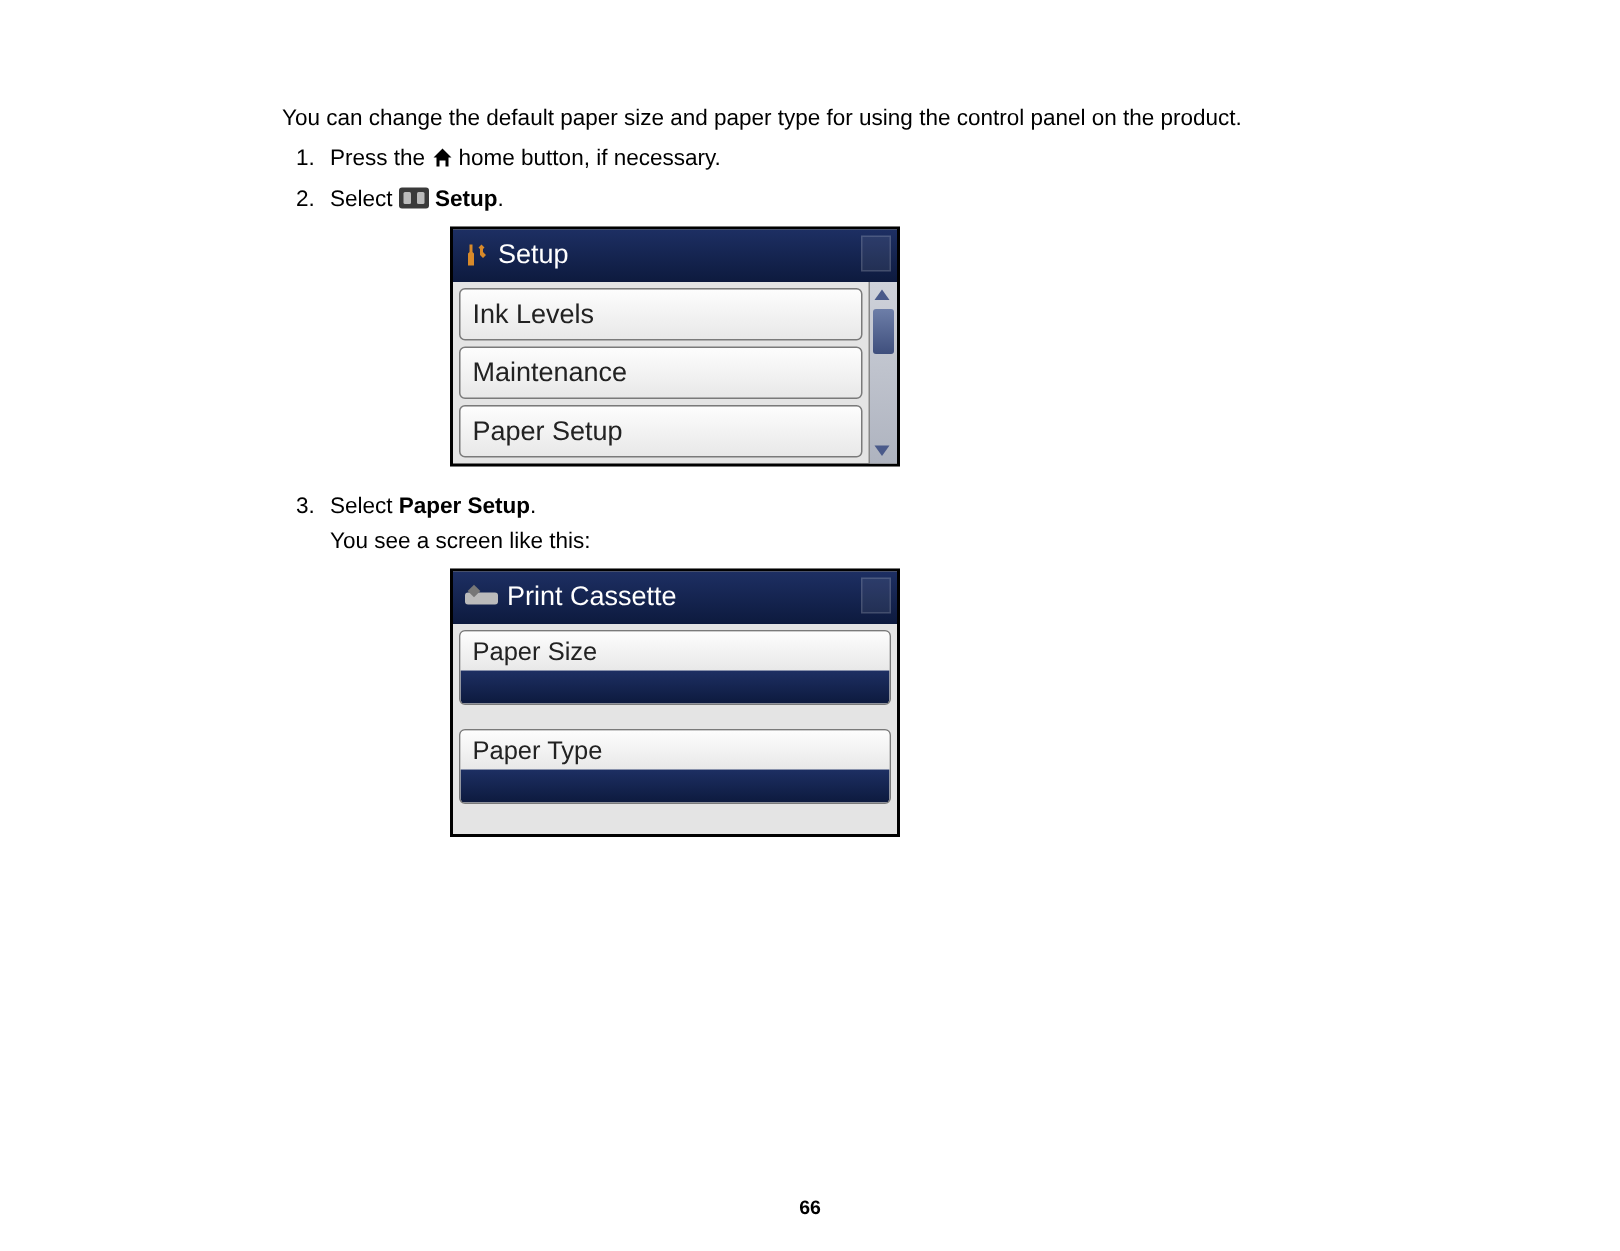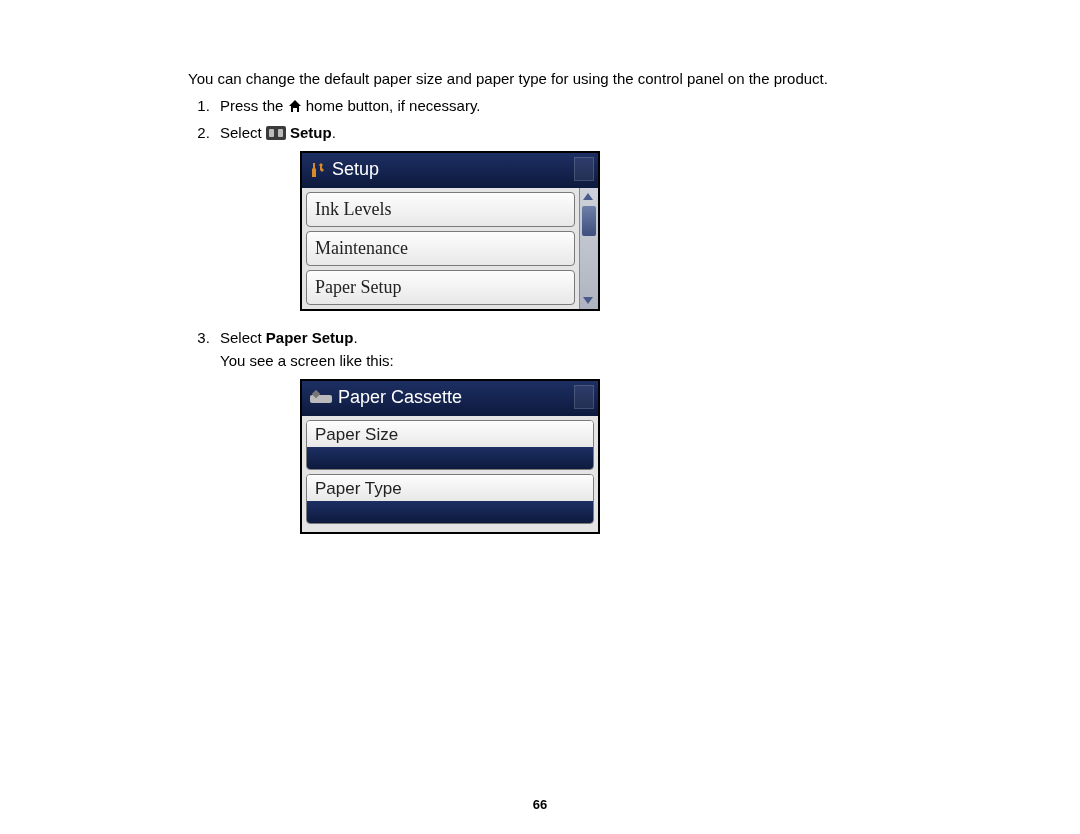--- a/index.html
+++ b/index.html
@@ -108,21 +108,21 @@
     flex-direction: column;
     gap: 4px;
   }
   .ds-item {
     background: linear-gradient(#fdfdfd, #e8e8e8);
     border: 1px solid #7a7a7a;
     border-radius: 4px;
     padding: 6px 8px;
     font-size: 18px;
     color: #222;
-    font-family: Liberation Serif, serif;
+    font-family: Liberation Sans, sans-serif;
   }
   .ds-scroll {
     width: 18px;
     background: linear-gradient(#cfd2da, #aeb3bf);
     border-left: 1px solid #888;
     position: relative;
   }
   .ds-scroll .arrow {
     position: absolute;
     left: 3px;
@@ -149,21 +149,21 @@
   .tools-icon svg { display:block; }
 
   
   .ds2-body {
     padding: 4px;
   }
   .field-group {
     border: 1px solid #7a7a7a;
     border-radius: 4px;
     overflow: hidden;
-    margin-bottom: 4px;
+    margin-bottom: 16px;
     background: #fff;
   }
   .field-label {
     background: linear-gradient(#fdfdfd, #e8e8e8);
     padding: 4px 8px 2px 8px;
     font-size: 17px;
     color: #222;
   }
   .field-value {
     background: linear-gradient(#1d2f63, #0d1a3e);
@@ -258,21 +258,21 @@
     </li>
 
     <li>
       <span>Select </span><span class="bold">Paper Setup</span><span>.</span>
       <div class="substep">You see a screen like this:</div>
 
       
       <div class="device-screen">
         <div class="ds-titlebar">
           <span class="cassette-icon"></span>
-          <span>Paper Cassette</span>
+          <span>Print Cassette</span>
           <span class="title-right-box"></span>
         </div>
         <div class="ds2-body">
           <div class="field-group">
             <div class="field-label">Paper Size</div>
             <div class="field-value"></div>
           </div>
           <div class="field-group">
             <div class="field-label">Paper Type</div>
             <div class="field-value"></div>

